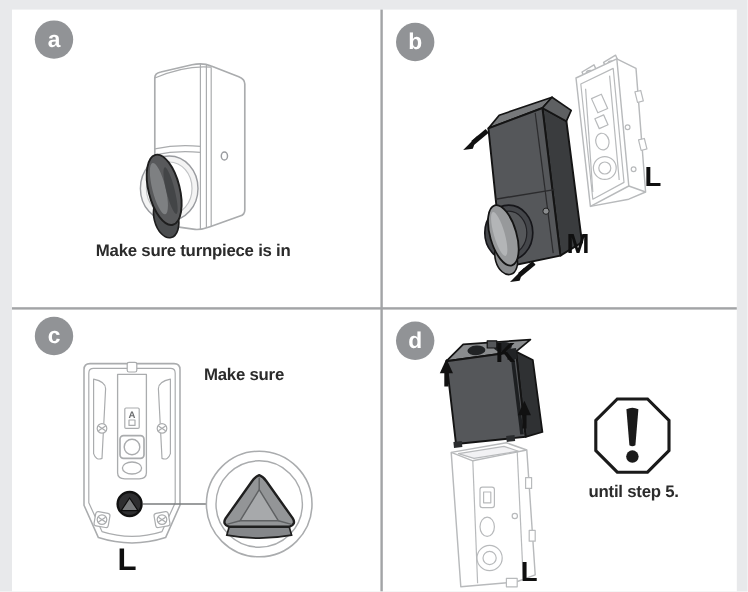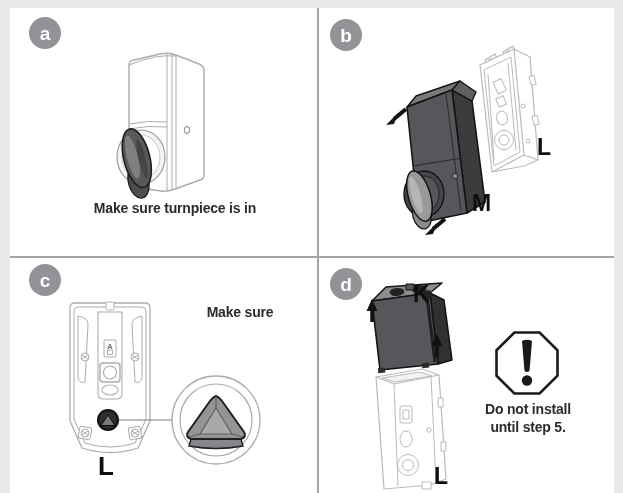--- a/index.html
+++ b/index.html
@@ -10,22 +10,22 @@
   .divider-h{position:absolute;left:10px;top:256px;width:604px;height:2px;background:#a2a4a6;}
   .badge{position:absolute;width:32px;height:32px;border-radius:50%;background:#919396;
          color:#ffffff;font-size:19px;font-weight:700;display:flex;align-items:center;
          justify-content:center;line-height:1;}
   .badge-a{left:29px;top:17px;}
   .badge-b{left:330px;top:19px;}
   .badge-c{left:29px;top:264px;}
   .badge-d{left:330px;top:268px;}
   .caption{position:absolute;color:#2b2b2b;font-size:14px;font-weight:700;line-height:18px;
            letter-spacing:-0.2px;}
-  .caption-a{left:55px;top:199px;width:240px;text-align:center;}
-  .caption-c{left:170px;top:303px;width:140px;text-align:center;}
+  .caption-a{left:41px;top:199px;width:240px;text-align:center;}
+  .caption-c{left:170px;top:303px;width:140px;text-align:left;}
   .caption-d{left:458px;top:400px;width:140px;text-align:center;}
   .part-label{position:absolute;color:#0f0f0f;font-size:23px;font-weight:700;line-height:1;}
   .label-b-l{left:537px;top:136px;}
   .label-b-m{left:472px;top:192px;}
   .label-c-l{left:98px;top:453px;font-size:26px;}
   .label-d-k{left:413px;top:283px;}
   .label-d-l{left:434px;top:465px;}
   svg.panel-illus{position:absolute;}
   .illus-a{left:10px;top:8px;}
   .illus-b{left:318px;top:8px;}
@@ -225,16 +225,15 @@
       <polygon points="239.5,92.4 239.5,117.6 221.6,135.5 196.4,135.5 178.5,117.6 178.5,92.4 196.4,74.5 221.6,74.5" fill="#ffffff" stroke="#1a1a1a" stroke-width="2.6" stroke-linejoin="miter"></polygon>
       <g>
         <path d="M204,83 Q209,80.5 214,83 L211.5,113 Q209,114.8 206.5,113 Z" fill="#1a1a1a"></path>
         <circle cx="209" cy="122.5" r="5.2" fill="#1a1a1a"></circle>
       </g>
     </g>
   </svg>
   <div class="part-label label-d-k">K</div>
   <div class="part-label label-d-l">L</div>
   <div class="caption caption-d">
-    <div>Do not install</div>
     <div>until step 5.</div>
   </div>
 </div>
 
 </body></html>

